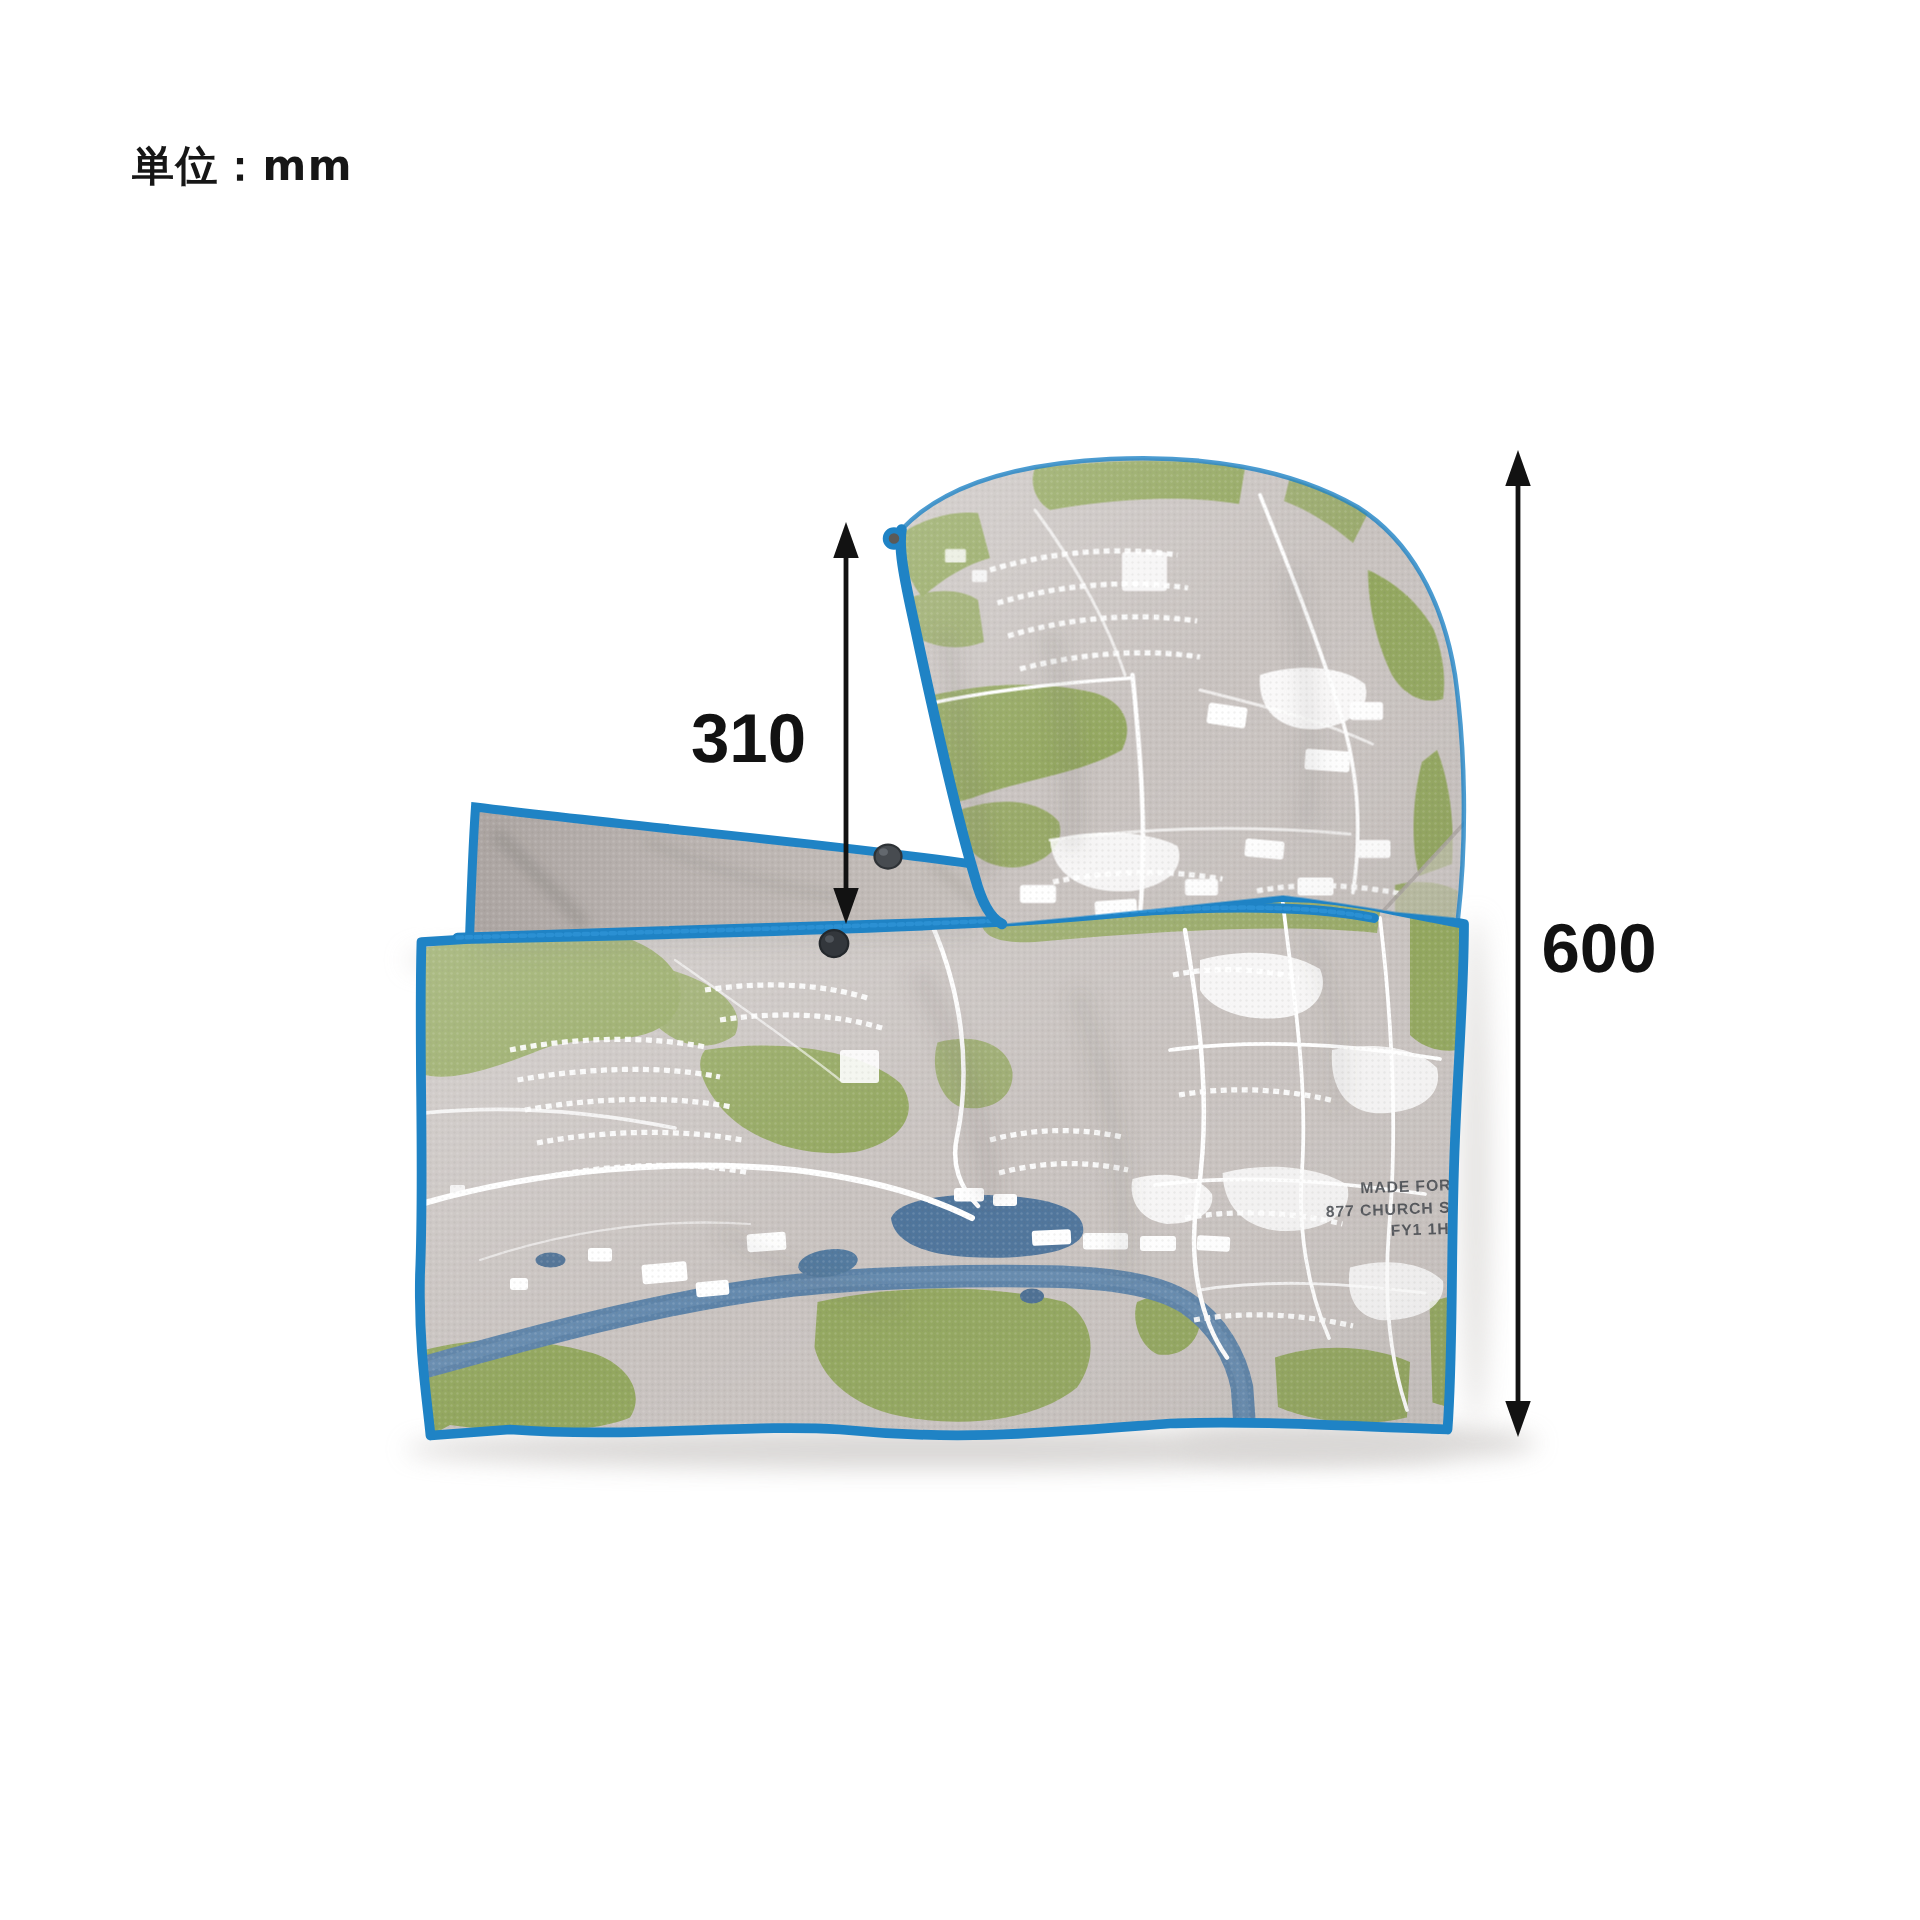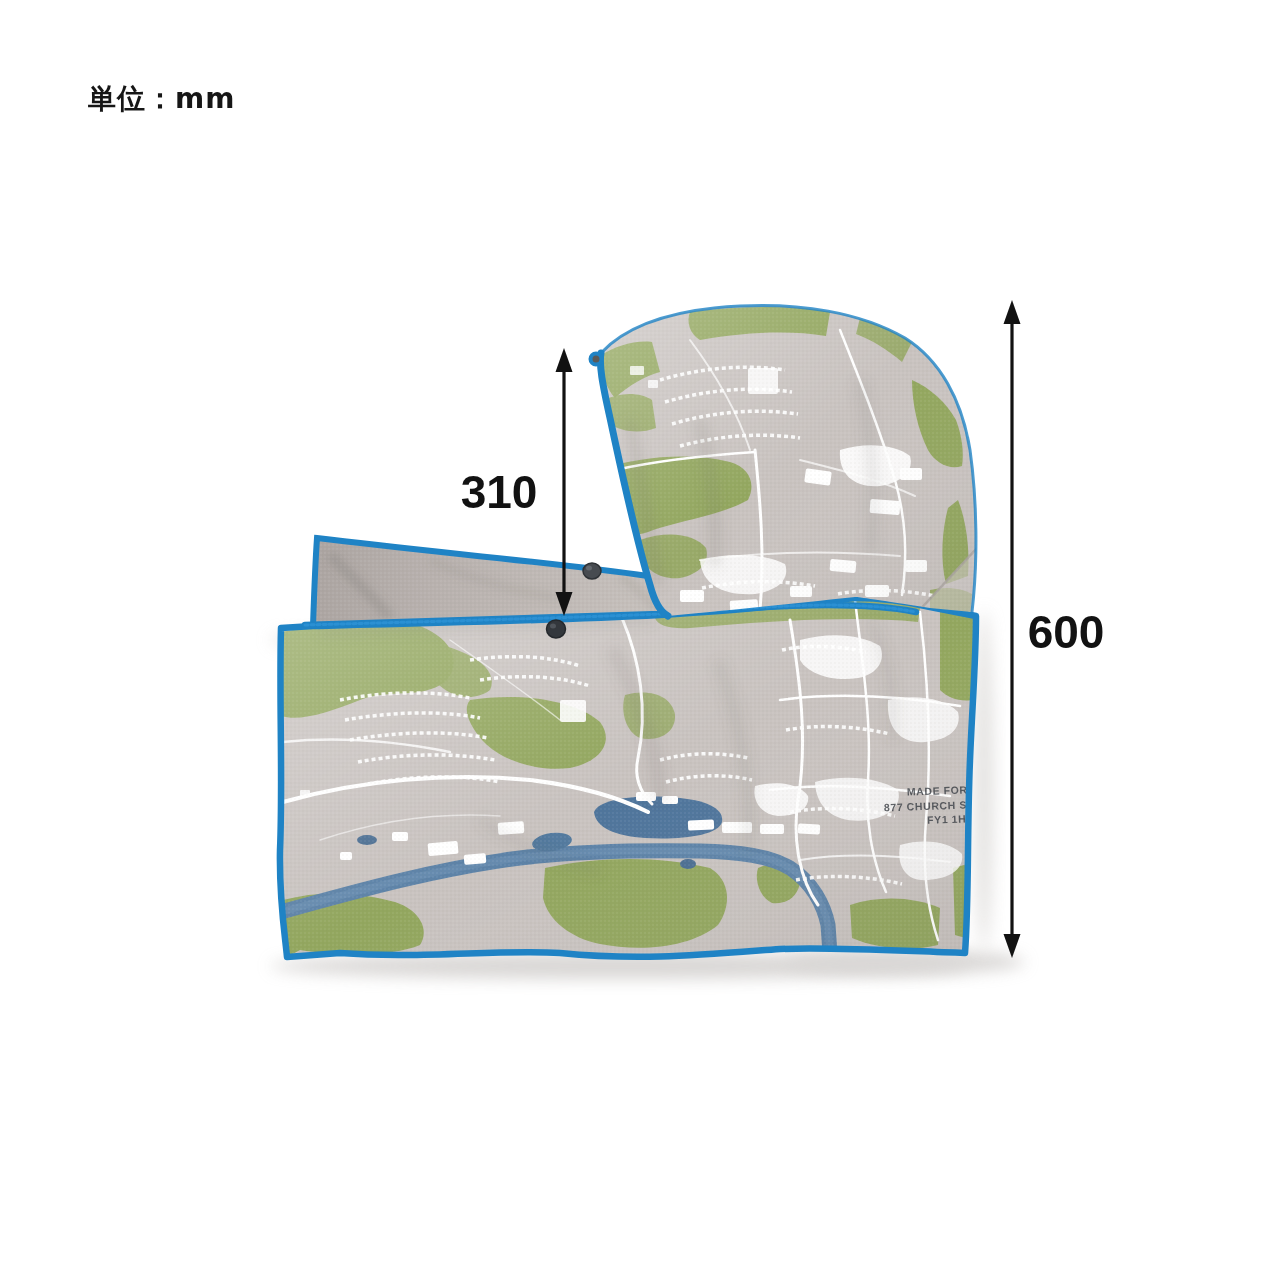--- a/index.html
+++ b/index.html
@@ -5,21 +5,21 @@
   html,body{margin:0;padding:0;background:#ffffff;}
   #stage{
     position:relative;
     width:1280px;height:1280px;
     background:#ffffff;
     font-family:"DejaVu Sans","Liberation Sans",sans-serif;
     overflow:hidden;
   }
   .unit-label{
     position:absolute;
-    left:88px;top:80px;
+    left:88px;top:92px;
     font-size:28px;
     font-weight:bold;
     color:#161616;
     letter-spacing:1px;
   }
   svg{position:absolute;left:0;top:0;}
   .dim-text{
     font-family:"Liberation Sans","DejaVu Sans",sans-serif;
     font-weight:600;
     font-size:46px;

